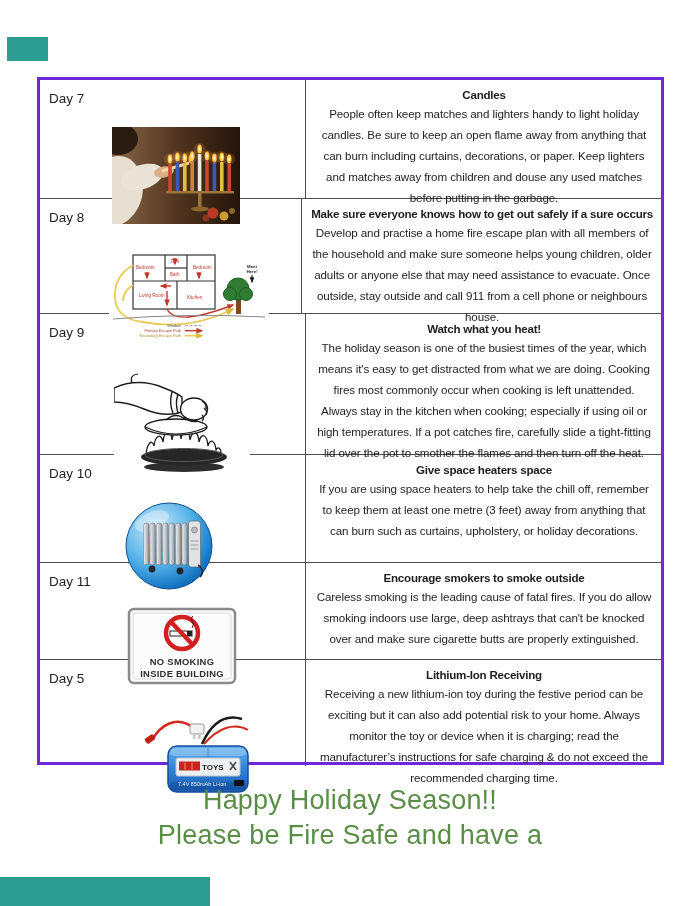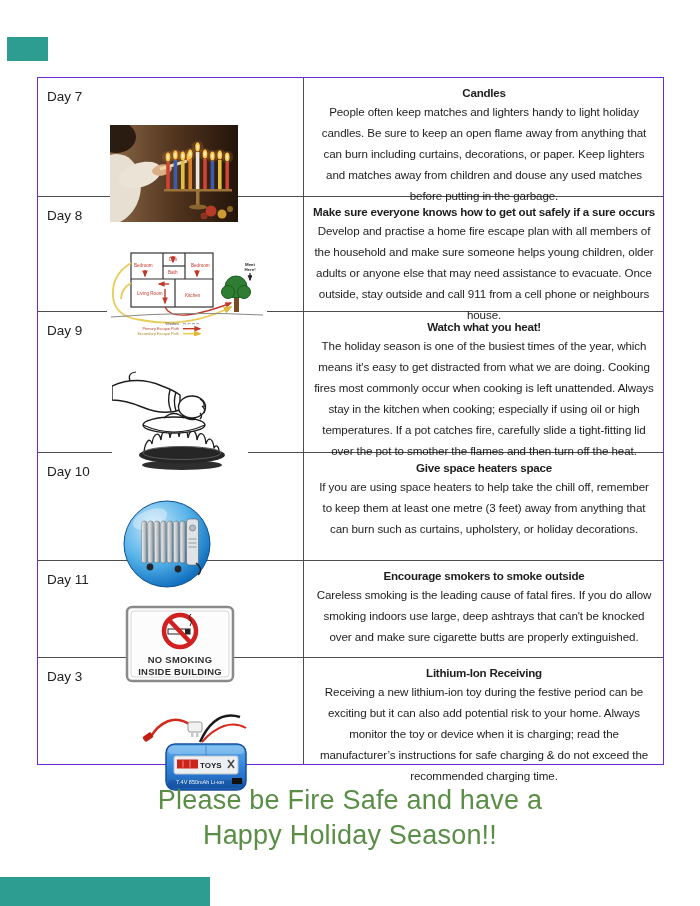--- a/index.html
+++ b/index.html
@@ -2,21 +2,21 @@
 <html><head>
 <meta charset="utf-8">
 <style>
   html,body{margin:0;padding:0;background:#e9e9e9;}
   #page{position:relative;width:700px;height:906px;background:#ffffff;overflow:hidden;
         font-family:"Liberation Sans","DejaVu Sans",sans-serif;color:#1d1d1d;}
   .accent{position:absolute;background:#2d9d92;}
   #accent-top{left:7px;top:37px;width:41px;height:24px;}
   #accent-bottom{left:0;top:877px;width:210px;height:29px;}
   #safety-table{position:absolute;left:37px;top:77px;width:627px;height:688px;
-        border:1px solid #6d28d9;box-sizing:border-box;}
+        border:3px solid #6d28d9;box-sizing:border-box;}
   .row{position:relative;display:flex;border-bottom:1px solid #4d4d4d;box-sizing:border-box;}
   .row:last-child{border-bottom:none;}
   .cl{width:265px;position:relative;box-sizing:border-box;}
   .cr{flex:1;border-left:1px solid #4d4d4d;padding:7px 8px 0 9px;box-sizing:border-box;text-align:center;}
   .day{position:absolute;left:9px;top:11px;font-size:13.5px;color:#222;}
   .ttl{font-weight:bold;font-size:11.6px;line-height:16.3px;white-space:nowrap;letter-spacing:-0.25px;}
   .bodytxt{font-size:11.6px;line-height:21px;letter-spacing:-0.1px;}
   .imgw{position:absolute;margin-top:36px;}
   svg{display:block;}
   svg text{font-family:"Liberation Sans","DejaVu Sans",sans-serif;}
@@ -305,21 +305,21 @@
         </div>
       </div>
       <div class="cr">
         <div class="ttl">Encourage smokers to smoke outside</div>
         <div class="bodytxt">Careless smoking is the leading cause of fatal fires. If you do allow smoking indoors use large, deep ashtrays that can't be knocked over and make sure cigarette butts are properly extinguished.</div>
       </div>
     </div>
 
     <div class="row" style="height:106px">
       <div class="cl">
-        <div class="day">Day 3</div>
+        <div class="day">Day 5</div>
         <div class="imgw" style="left:102px;top:10px">
           <svg width="115" height="92" viewBox="0 0 115 92">
             <defs>
               <linearGradient id="bat" x1="0" y1="0" x2="0" y2="1">
                 <stop offset="0" stop-color="#5fb1ee"></stop>
                   <stop offset="0.55" stop-color="#2f7fd6"></stop>
                   <stop offset="1" stop-color="#1a5cb0"></stop>
               </linearGradient>
             </defs>
             <path d="M10,34 C18,20 34,8 52,22" fill="none" stroke="#d42a1e" stroke-width="2.5"></path>
@@ -350,17 +350,17 @@
       </div>
       <div class="cr">
         <div class="ttl">Lithium-Ion Receiving</div>
         <div class="bodytxt">Receiving a new lithium-ion toy during the festive period can be exciting but it can also add potential risk to your home. Always monitor the toy or device when it is charging; read the manufacturer’s instructions for safe charging &amp; do not exceed the recommended charging time.</div>
       </div>
     </div>
 
   </div>
 
   <div id="footer-msg">
+    <div>Happy Holiday Season!!</div>
     <div>Please be Fire Safe and have a</div>
-    <div>Happy Holiday Season!!</div>
   </div>
 
 </div>
 
 </body></html>

